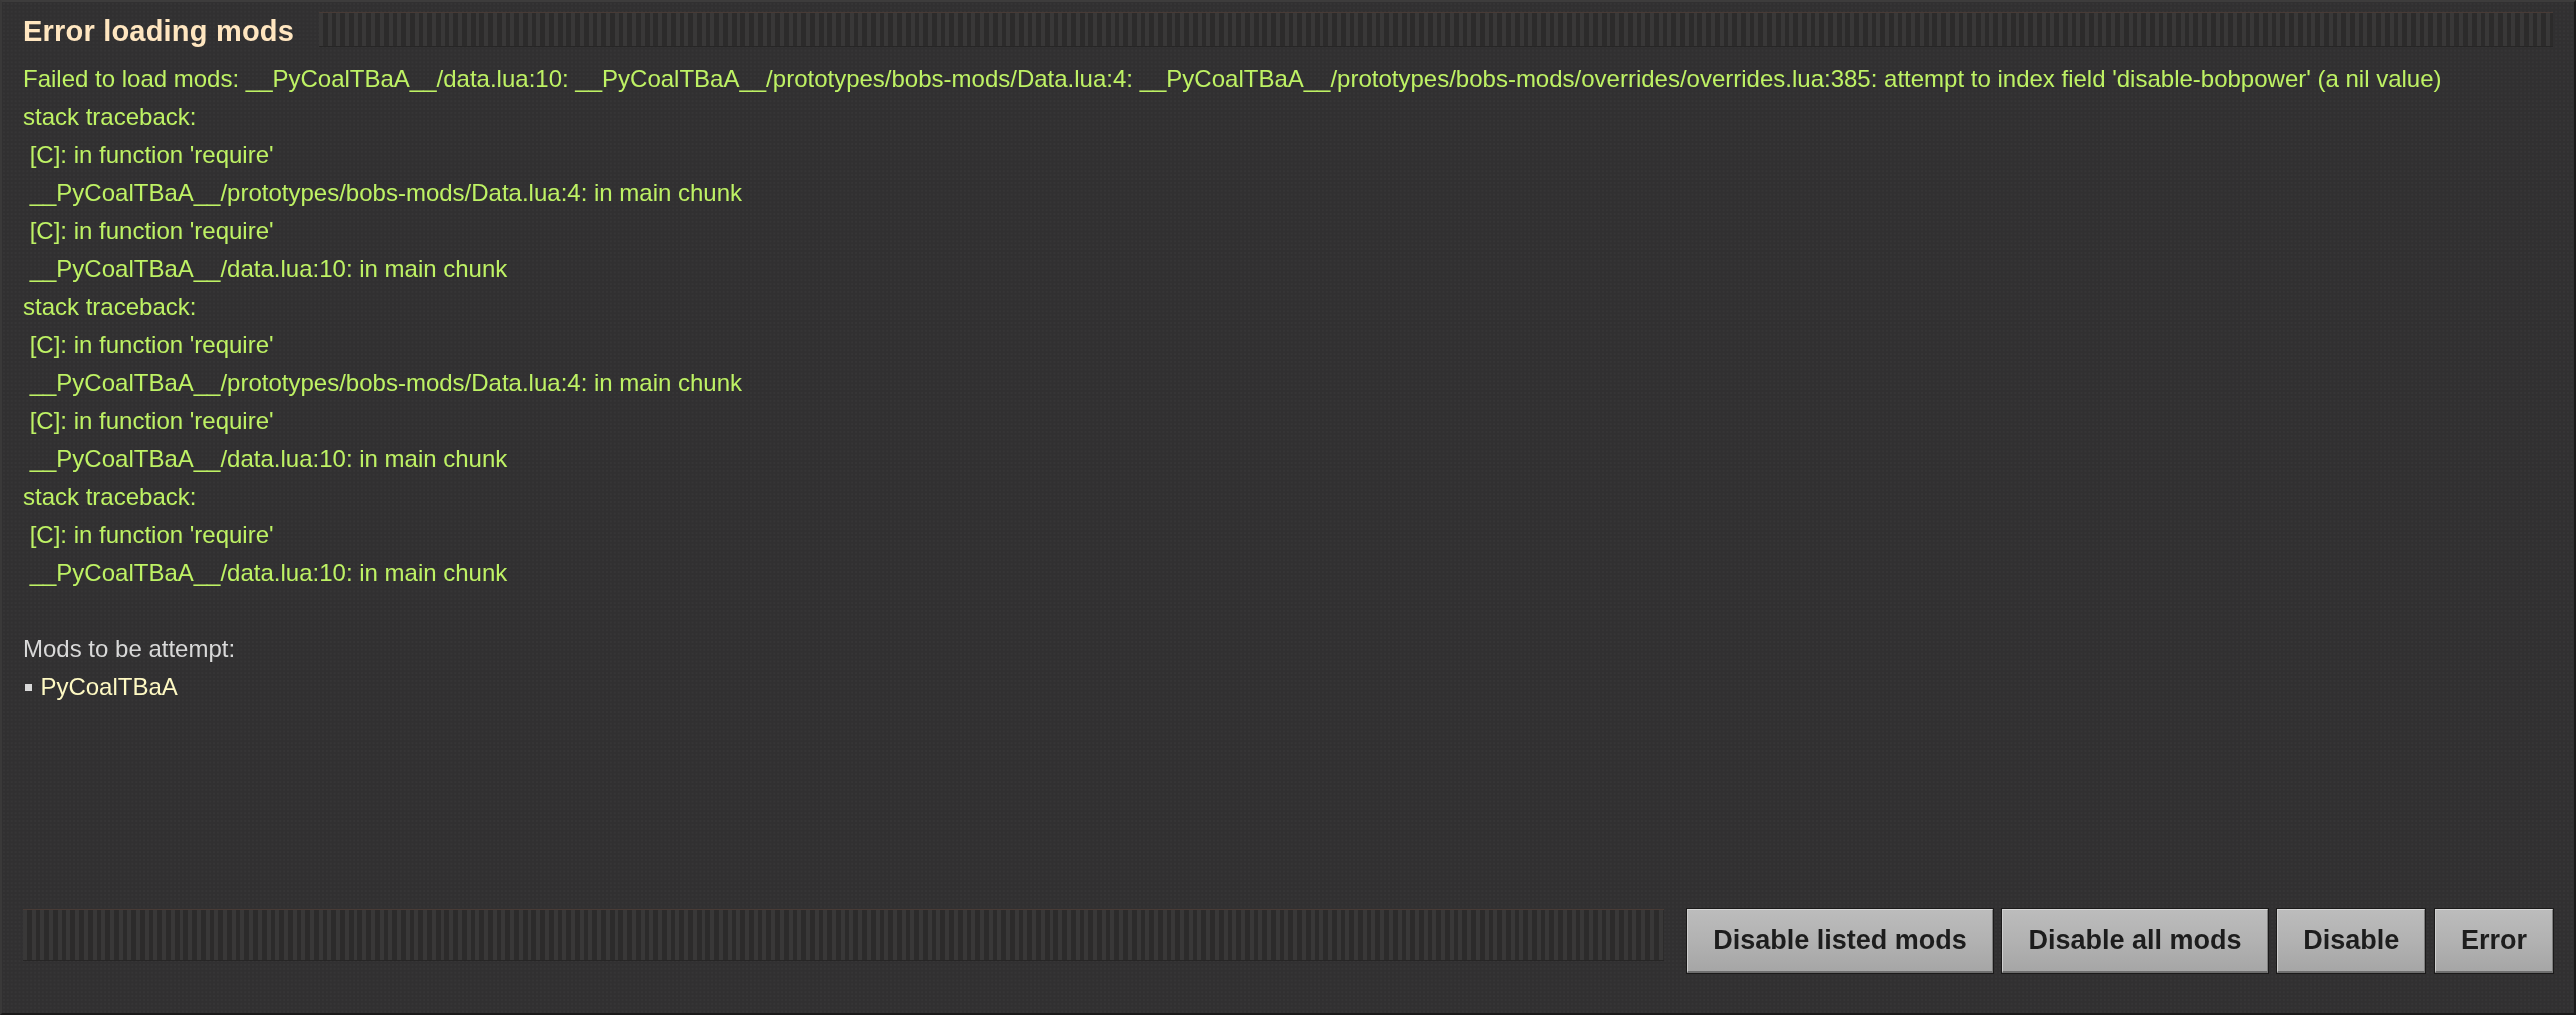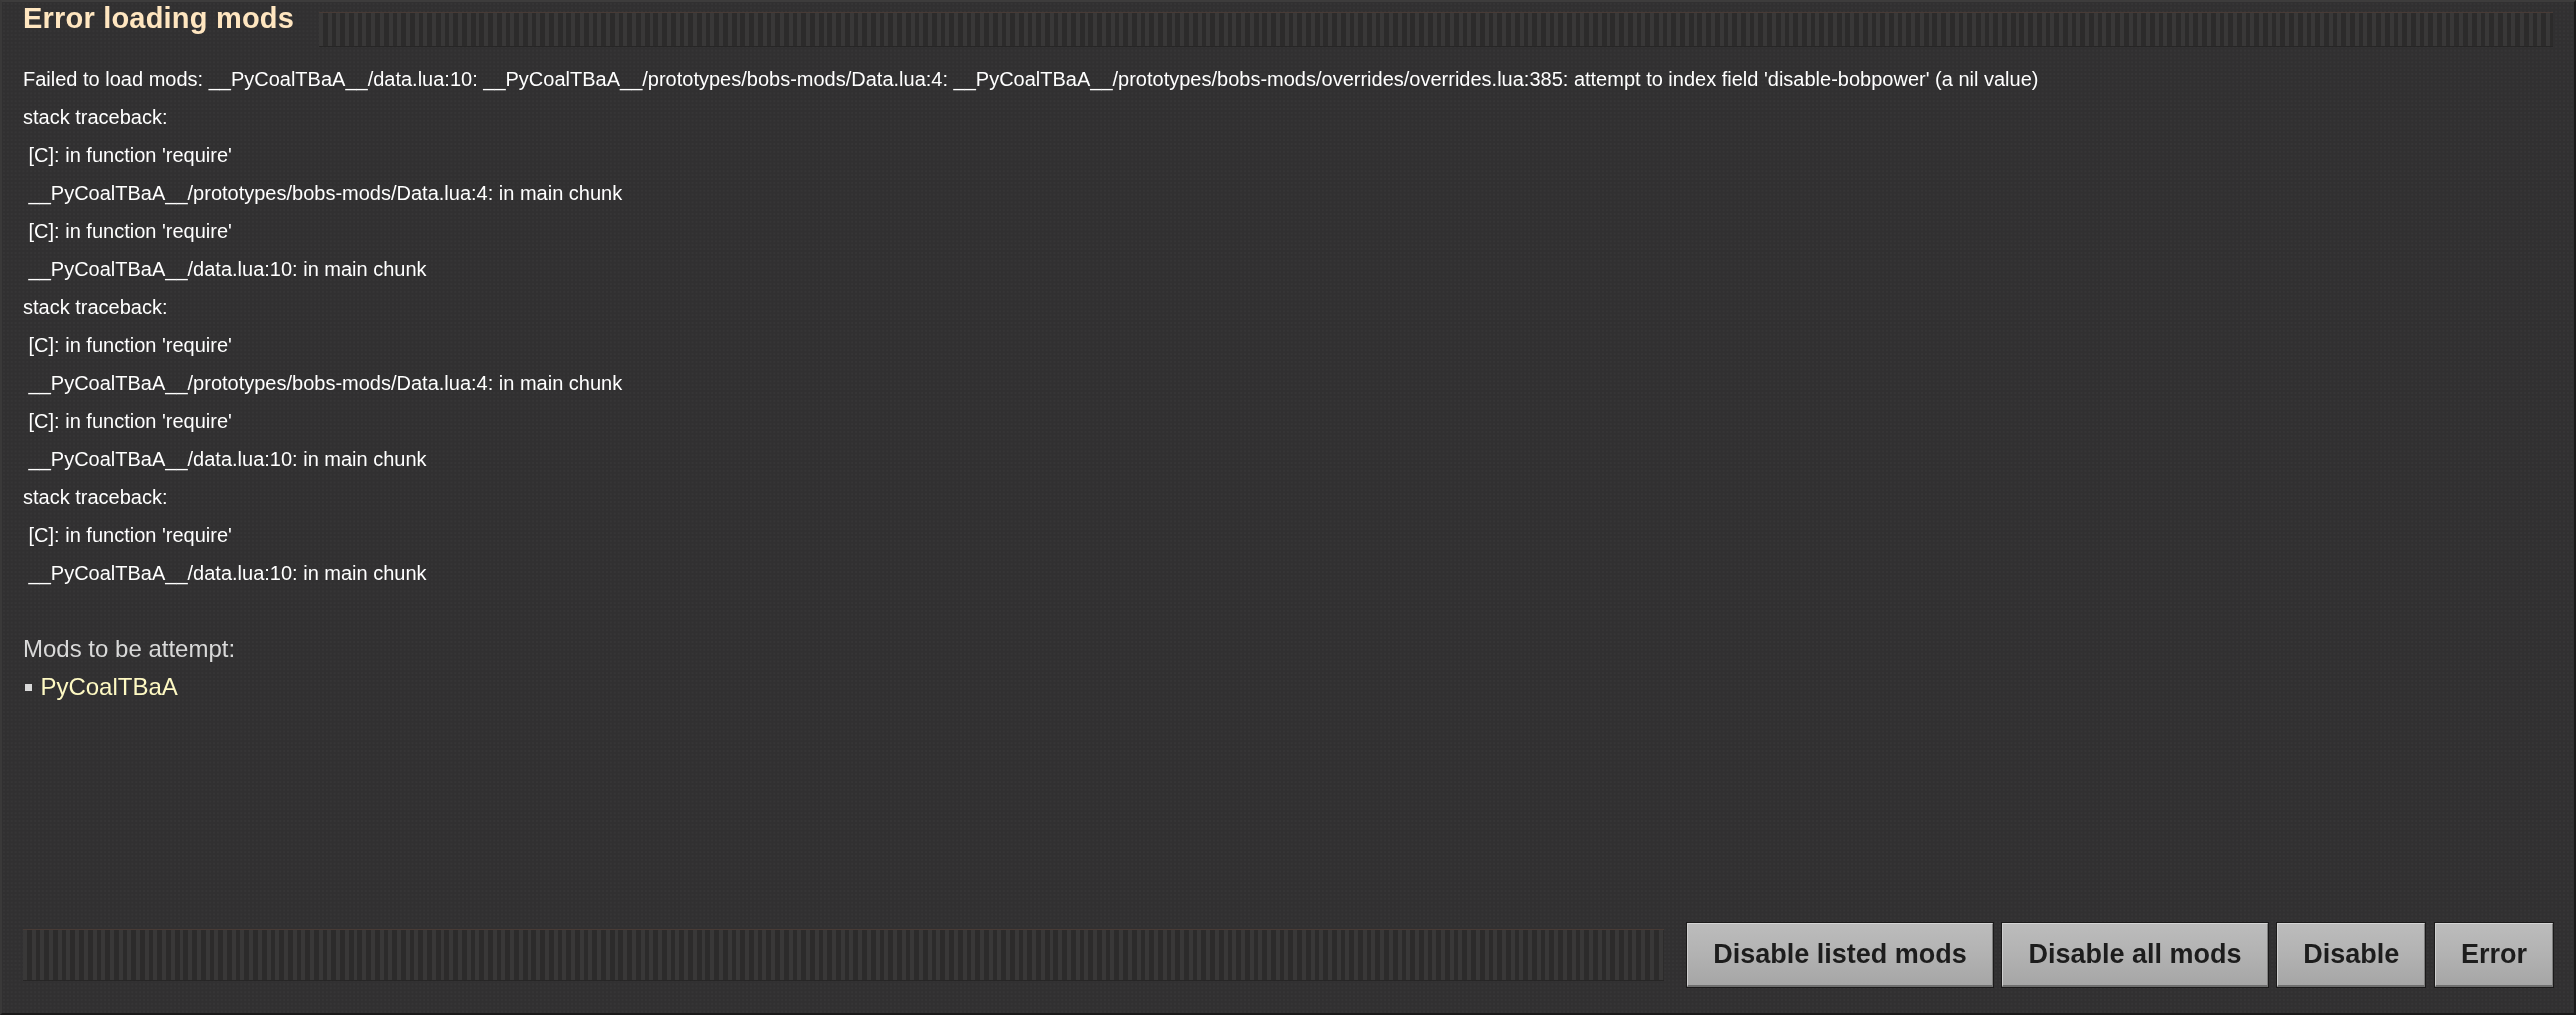--- a/index.html
+++ b/index.html
@@ -38,21 +38,21 @@
       radial-gradient(rgba(255,255,255,0.022) 1px, transparent 1px);
     background-size: 3.9px 3.9px;
   }
 
   
   #titlebar {
     position: relative;
     height: 58px;
     flex: 0 0 58px;
     display: flex;
-    align-items: flex-start;
+    align-items: center;
     padding: 0 21px;
     box-sizing: border-box;
   }
   #title-text {
     font-size: 29px;
     font-weight: bold;
     color: #ffe6c0;
     letter-spacing: 0.2px;
     white-space: nowrap;
     z-index: 2;
@@ -75,23 +75,23 @@
 
   
   #content {
     position: relative;
     flex: 1 1 auto;
     padding: 0 21px;
     box-sizing: border-box;
     overflow: hidden;
   }
   .err-line {
-    font-size: 20px;
+    font-size: 24px;
     line-height: 38px;
-    color: #ffffff;
+    color: #bef264;
     white-space: pre;
     letter-spacing: 0px;
   }
   .err-line.wrapline {
     white-space: normal;
   }
   .blank {
     height: 38px;
   }
   #mods-heading {
@@ -114,21 +114,21 @@
     height: 6.8px;
     background: #d9d9d9;
   }
 
   
   #footer {
     position: relative;
     flex: 0 0 104px;
     height: 104px;
     display: flex;
-    align-items: center;
+    align-items: flex-start;
     padding: 0 21px 12px 21px;
     box-sizing: border-box;
     gap: 9.7px;
   }
   .footer-stripes {
     flex: 1 1 auto;
     height: 50px;
     background-image:
       repeating-linear-gradient(to right,
         #3a3939 0px, #3a3939 3.9px,

